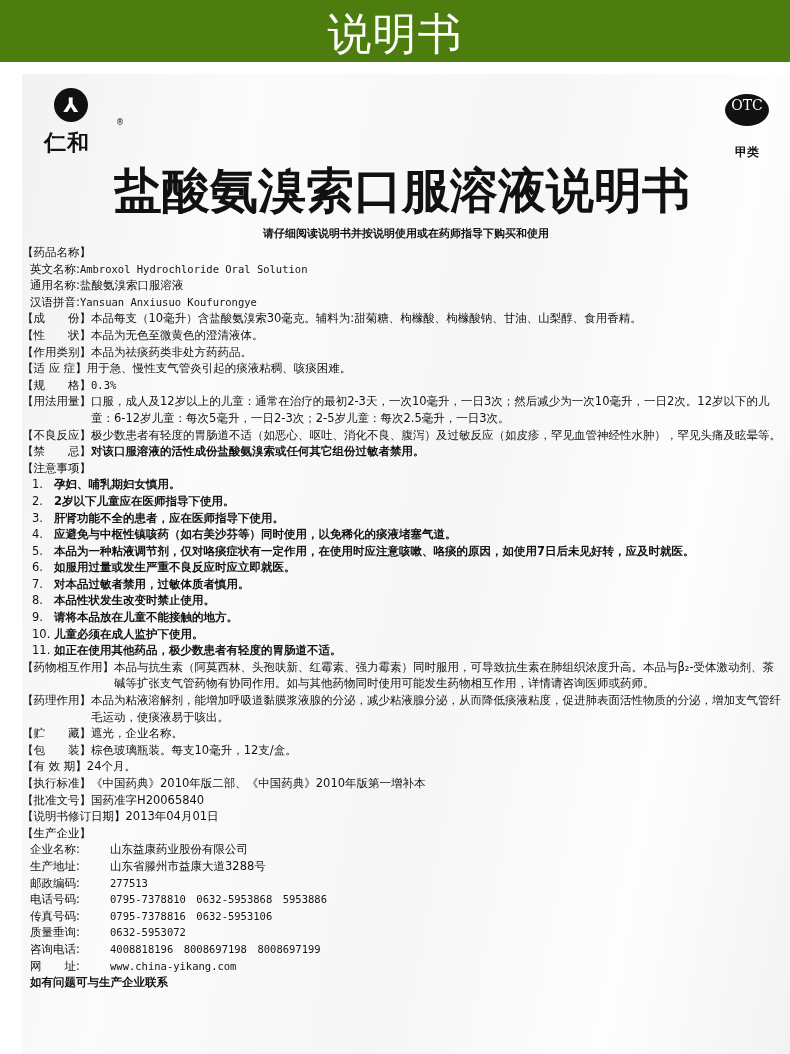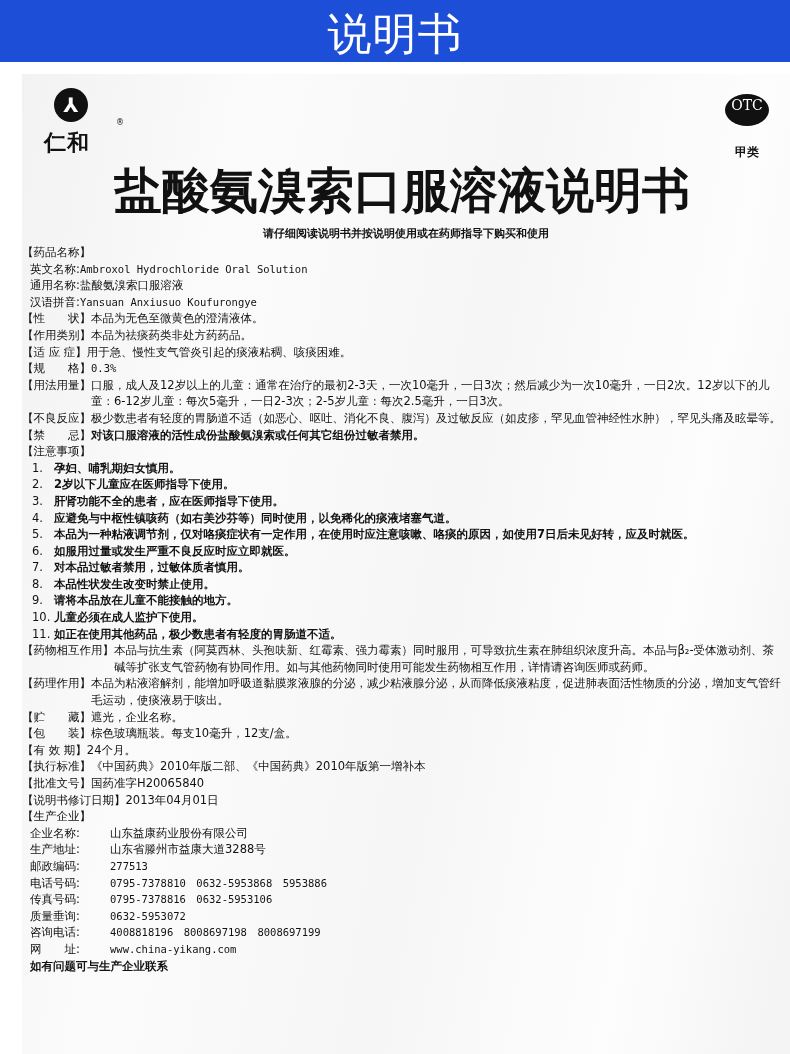--- a/index.html
+++ b/index.html
@@ -1,21 +1,21 @@
 <!DOCTYPE html>
 <html><head>
 <meta charset="utf-8">
 <style>
   * { margin: 0; padding: 0; box-sizing: border-box; }
   html, body { width: 790px; height: 1054px; overflow: hidden; background: #ffffff; }
   body { font-family: "DejaVu Sans", "Liberation Sans", sans-serif; color: #111; position: relative; }
 
   .banner {
     position: absolute; left: 0; top: 0; width: 790px; height: 62px;
-    background: #1d4ed8; display: flex; align-items: center; justify-content: center;
+    background: #4d7c0f; display: flex; align-items: center; justify-content: center;
   }
   .banner-title { color: #fff; font-size: 44px; font-weight: normal; letter-spacing: 1px; padding-top: 6px; }
 
   .paper {
     position: absolute; left: 22px; top: 74px; width: 768px; height: 980px;
     background: linear-gradient(100deg, #f2f2f2 0%, #fbfbfb 25%, #f6f6f6 55%, #fdfdfd 80%, #f3f3f3 100%);
   }
 
   .logo { position: absolute; left: 22px; top: 14px; width: 80px; height: 70px; }
   .logo-circle {
@@ -89,20 +89,24 @@
     <div class="row indent">
       <span class="label">通用名称:</span>
       <span class="value">盐酸氨溴索口服溶液</span>
     </div>
     <div class="row indent">
       <span class="label">汉语拼音:</span>
       <span class="value mono">Yansuan Anxiusuo Koufurongye</span>
     </div>
 
     <div class="row">
+      <span class="label">【成　　份】</span>
+      <span class="value" style="padding-right:100px">本品每支（10毫升）含盐酸氨溴索30毫克。辅料为:甜菊糖、枸橼酸、枸橼酸钠、甘油、山梨醇、食用香精。</span>
+    </div>
+    <div class="row">
       <span class="label">【性　　状】</span>
       <span class="value">本品为无色至微黄色的澄清液体。</span>
     </div>
     <div class="row">
       <span class="label">【作用类别】</span>
       <span class="value">本品为祛痰药类非处方药药品。</span>
     </div>
     <div class="row">
       <span class="label">【适 应 症】</span>
       <span class="value">用于急、慢性支气管炎引起的痰液粘稠、咳痰困难。</span>

